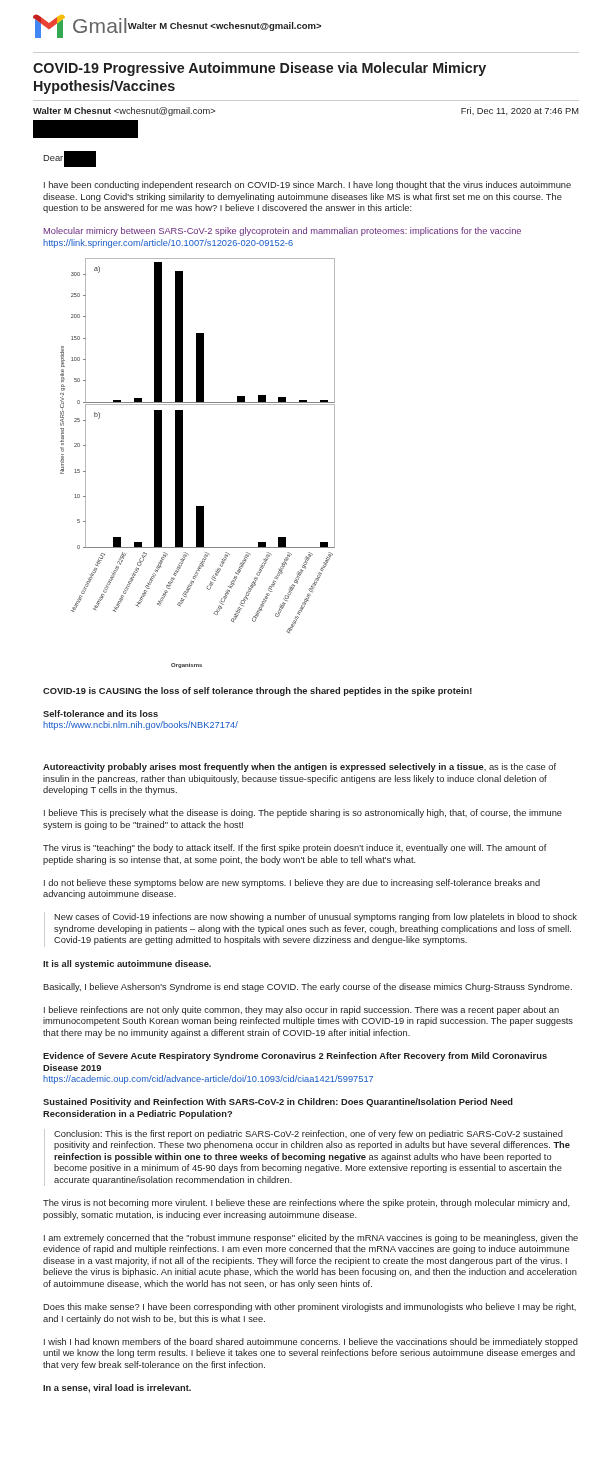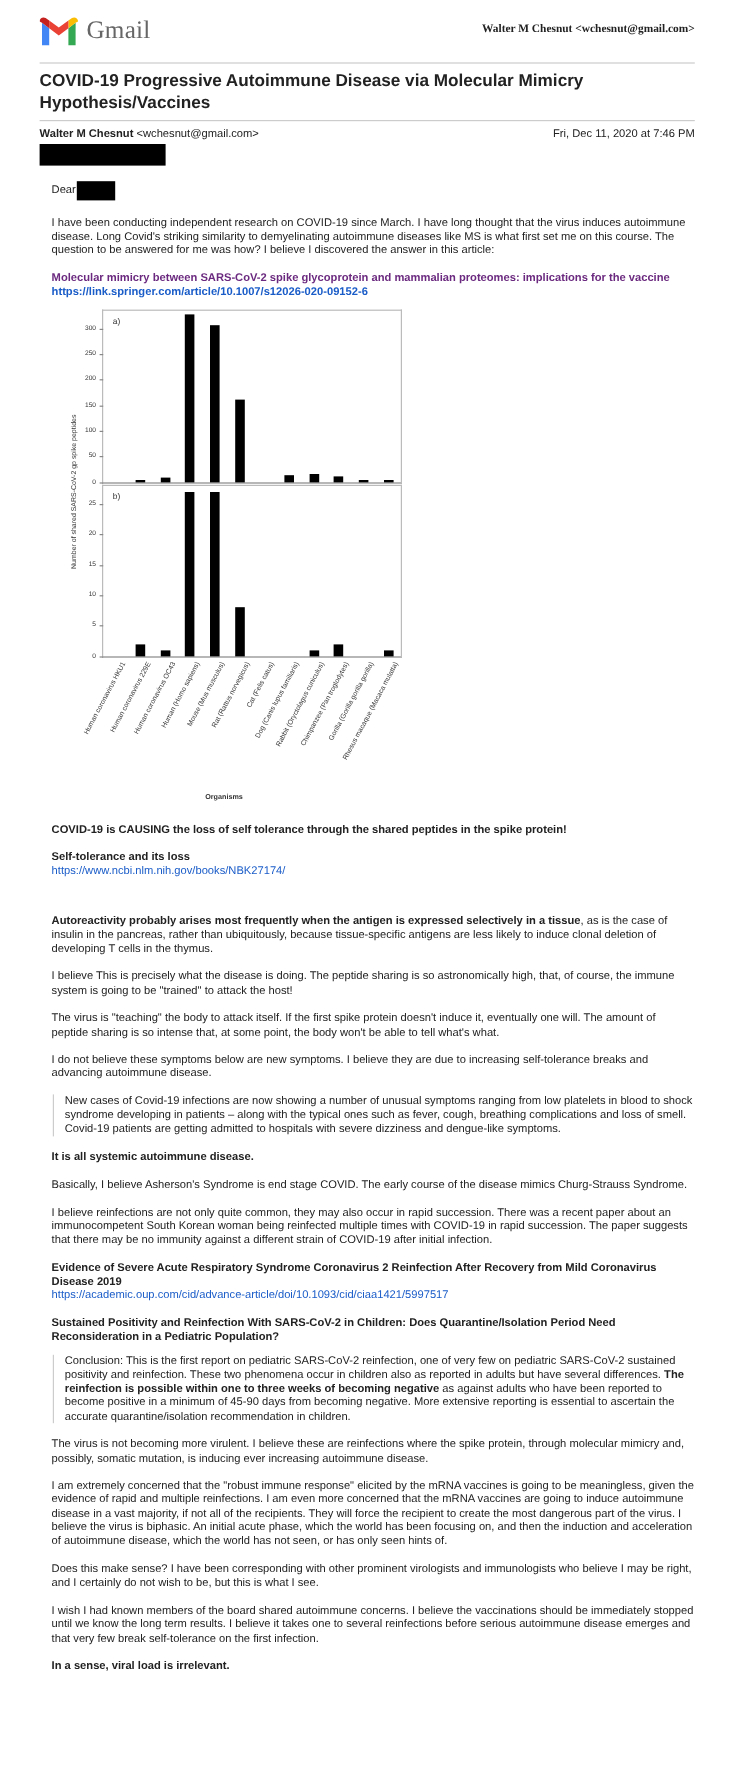--- a/index.html
+++ b/index.html
@@ -1,19 +1,19 @@
 <!DOCTYPE html>
 <html><head>
 <meta charset="utf-8">
 <style>
   * { box-sizing: border-box; margin: 0; padding: 0; }
   html, body { width: 612px; background: #fff; }
   body { font-family: "Liberation Sans", sans-serif; color: #222; font-size: 9.3px; line-height: 11.6px; }
   .page { position: relative; width: 612px; height: 1479px; padding: 0 33px 0 33px; }
-  .topbar { height: 46px; display: flex; align-items: center; justify-content: space-between; padding-top: 6px; font-family: Liberation Serif, serif; }
+  .topbar { height: 46px; display: flex; align-items: center; justify-content: flex-start; padding-top: 6px; }
   .logo { display: flex; align-items: center; gap: 7px; }
   .logo-text { font-size: 21px; color: #666; letter-spacing: 0.2px; }
   .account { font-size: 9.5px; font-weight: bold; color: #222; }
   .hr { height: 1px; background: #ccc; margin-top: 6px; }
   .subject { font-size: 14.3px; font-weight: bold; line-height: 18px; color: #222; margin-top: 6px; }
   .hr2 { height: 1px; background: #ccc; margin-top: 5px; }
   .meta { display: flex; justify-content: space-between; margin-top: 5px; font-size: 9.3px; }
   .meta .from-name { font-weight: bold; }
   .redact { background: #000; display: inline-block; }
   .content { padding-left: 10px; margin-top: 10px; }
@@ -69,21 +69,21 @@
   <div class="redact" style="width:105px;height:18px;margin-top:2px;"></div>
 
   <div class="content">
     <div style="margin-bottom:13px;display:flex;align-items:center;">
       <span>Dear</span>
       <span class="redact" style="width:32px;height:16px;margin-left:1px;"></span>
     </div>
 
     <p>I have been conducting independent research on COVID-19 since March. I have long thought that the virus induces autoimmune disease. Long Covid's striking similarity to demyelinating autoimmune diseases like MS is what first set me on this course. The question to be answered for me was how? I believe I discovered the answer in this article:</p>
 
-    <div style="margin-bottom:4px;font-weight:bold;">
+    <div style="margin-bottom:4px;">
       <a class="visited" href="#">Molecular mimicry between SARS-CoV-2 spike glycoprotein and mammalian proteomes: implications for the vaccine</a><br>
       <a class="link" href="#">https://link.springer.com/article/10.1007/s12026-020-09152-6</a>
     </div>
 
     <div class="chart" id="chart">
       <div class="ylabel">Number of shared SARS-CoV-2 gp spike peptides</div>
       <div class="panel" id="panelA" style="top:4px;height:145px;">
         <span class="panel-label">a)</span>
       <div class="bar" style="left: 6.33333px; height: 0px;"></div>
           <div class="bar" style="left: 27px; height: 1.70746px;"></div>

